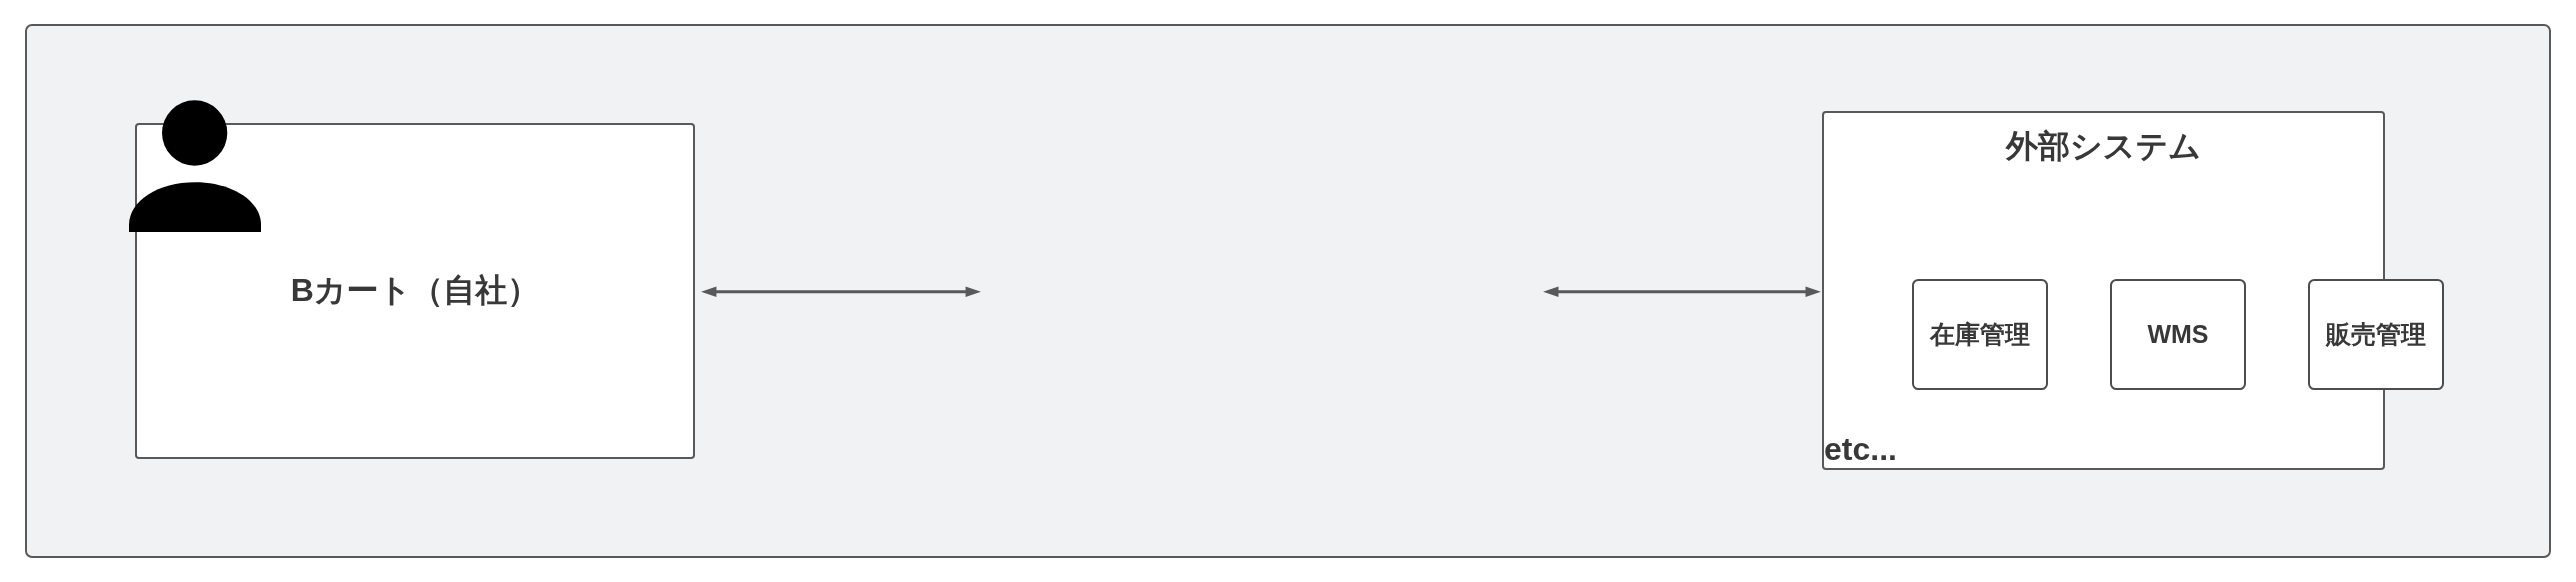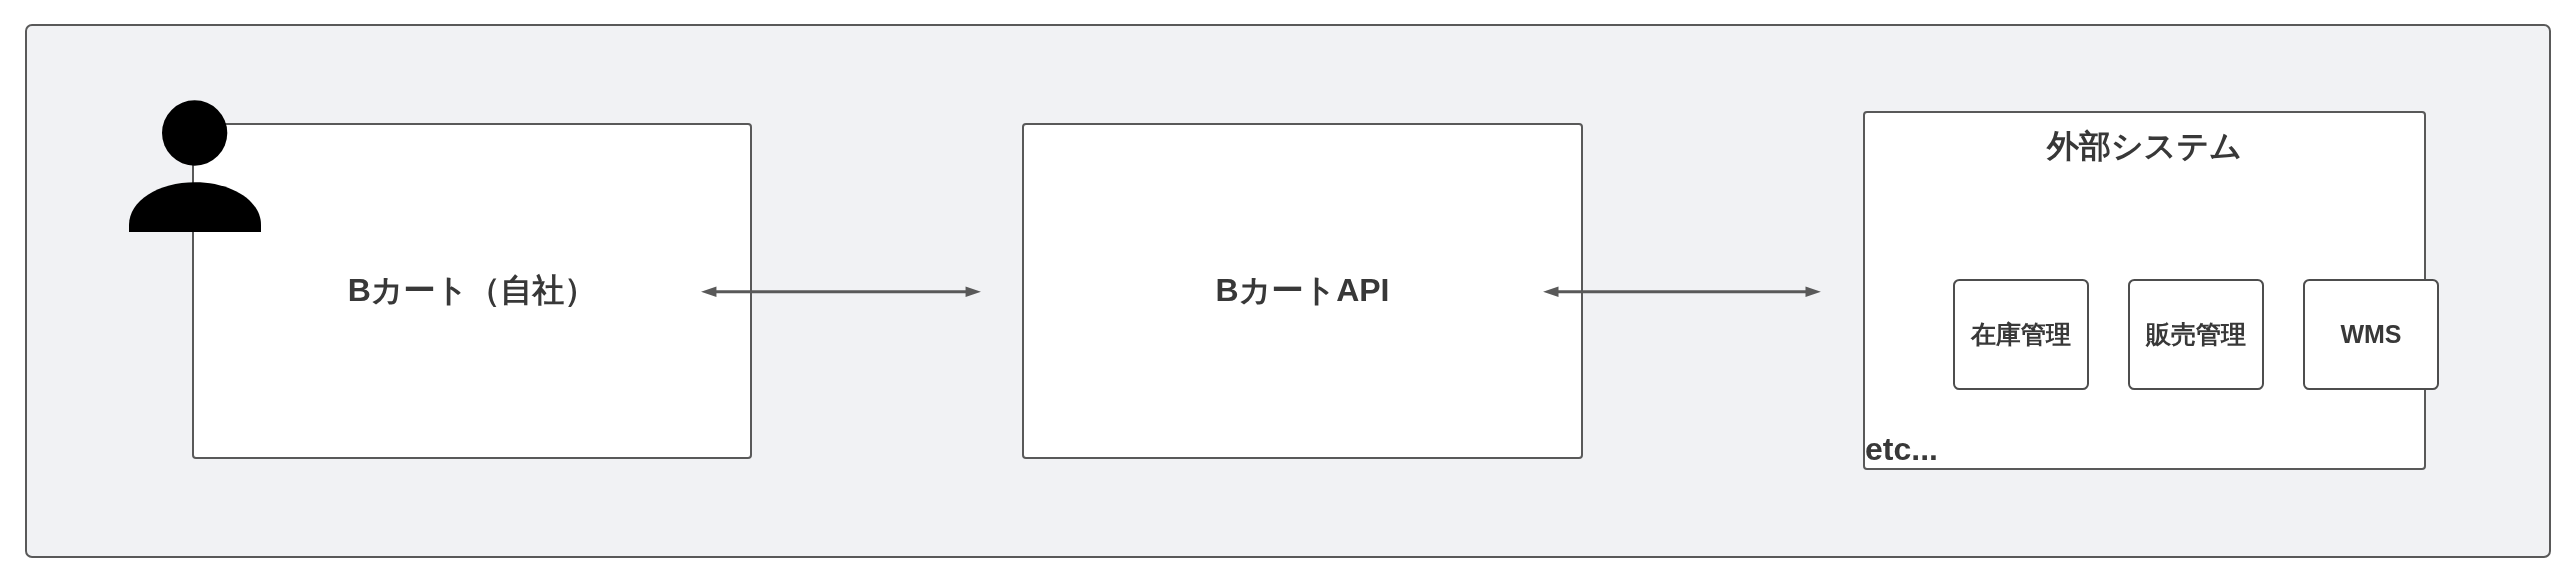--- a/index.html
+++ b/index.html
@@ -18,30 +18,30 @@
   .container{
     position:absolute;left:25px;top:24px;width:2526px;height:534px;
     background:var(--container-bg);
     border:2.1px solid var(--border);
     border-radius:7px;
   }
   .node{
     position:absolute;background:var(--node-bg);
     border:2.1px solid var(--border);border-radius:4px;
     display:flex;align-items:center;justify-content:center;
-    color:var(--text);font-weight:bold;font-size:32px;margin-left:41px;
+    color:var(--text);font-weight:bold;font-size:32px;
   }
-  .node-left{left:124px;top:97px;width:560px;height:336px;}
+  .node-left{left:108px;top:97px;width:560px;height:336px;}
   .node-center{left:954px;top:97px;width:561px;height:336px;}
   .node-right{left:1795px;top:85px;width:563px;height:359px;display:block;}
   .ext-title{
     position:absolute;left:0;top:14px;width:100%;height:39px;line-height:39px;
     text-align:center;font-size:32px;font-weight:bold;color:var(--text);
   }
-  .ext-row{position:absolute;left:40px;top:166px;display:flex;gap:39px;padding-left:48px;}
+  .ext-row{position:absolute;left:40px;top:166px;display:flex;gap:62px;padding-left:48px;}
   .ext-box{
     width:136px;height:111px;background:var(--node-bg);
     border:2.1px solid var(--inner-border);border-radius:6.3px;
     display:flex;align-items:center;justify-content:center;
     font-size:25px;font-weight:bold;color:var(--text);
   }
   .ext-more{
     position:absolute;left:0;top:317px;width:100%;height:39px;line-height:39px;
     text-align:left;font-size:32px;font-weight:bold;color:var(--text);
   }
@@ -72,41 +72,38 @@
       <path class="fill" d="M0,188 V178 C0,143 42,117 94,117 C146,117 188,143 188,178 V188 Z"></path>
     </svg>
 
 
     <svg class="arrow arrow-1" viewBox="0 0 402 28" aria-hidden="true">
       <line x1="20" y1="14" x2="382" y2="14"></line>
       <polygon points="23,6.5 23,21.5 1,14"></polygon>
       <polygon points="379,6.5 379,21.5 401,14"></polygon>
     </svg>
 
-    <div class="node node-center">
-      <span>BカートAPI</span>
-    </div>
 
     <svg class="arrow arrow-2" viewBox="0 0 399 28" aria-hidden="true">
       <line x1="20" y1="14" x2="379" y2="14"></line>
       <polygon points="23,6.5 23,21.5 1,14"></polygon>
       <polygon points="376,6.5 376,21.5 398,14"></polygon>
     </svg>
 
     <div class="node node-right">
       <div class="ext-title">外部システム</div>
       <div class="ext-row">
         <div class="ext-box">
           <span>在庫管理</span>
         </div>
         <div class="ext-box">
-          <span>販売管理</span>
+          <span>WMS</span>
         </div>
         <div class="ext-box">
-          <span>WMS</span>
+          <span>販売管理</span>
         </div>
       </div>
       <div class="ext-more">etc...</div>
     </div>
 
   </div>
 </div>
 
 
 </body></html>

